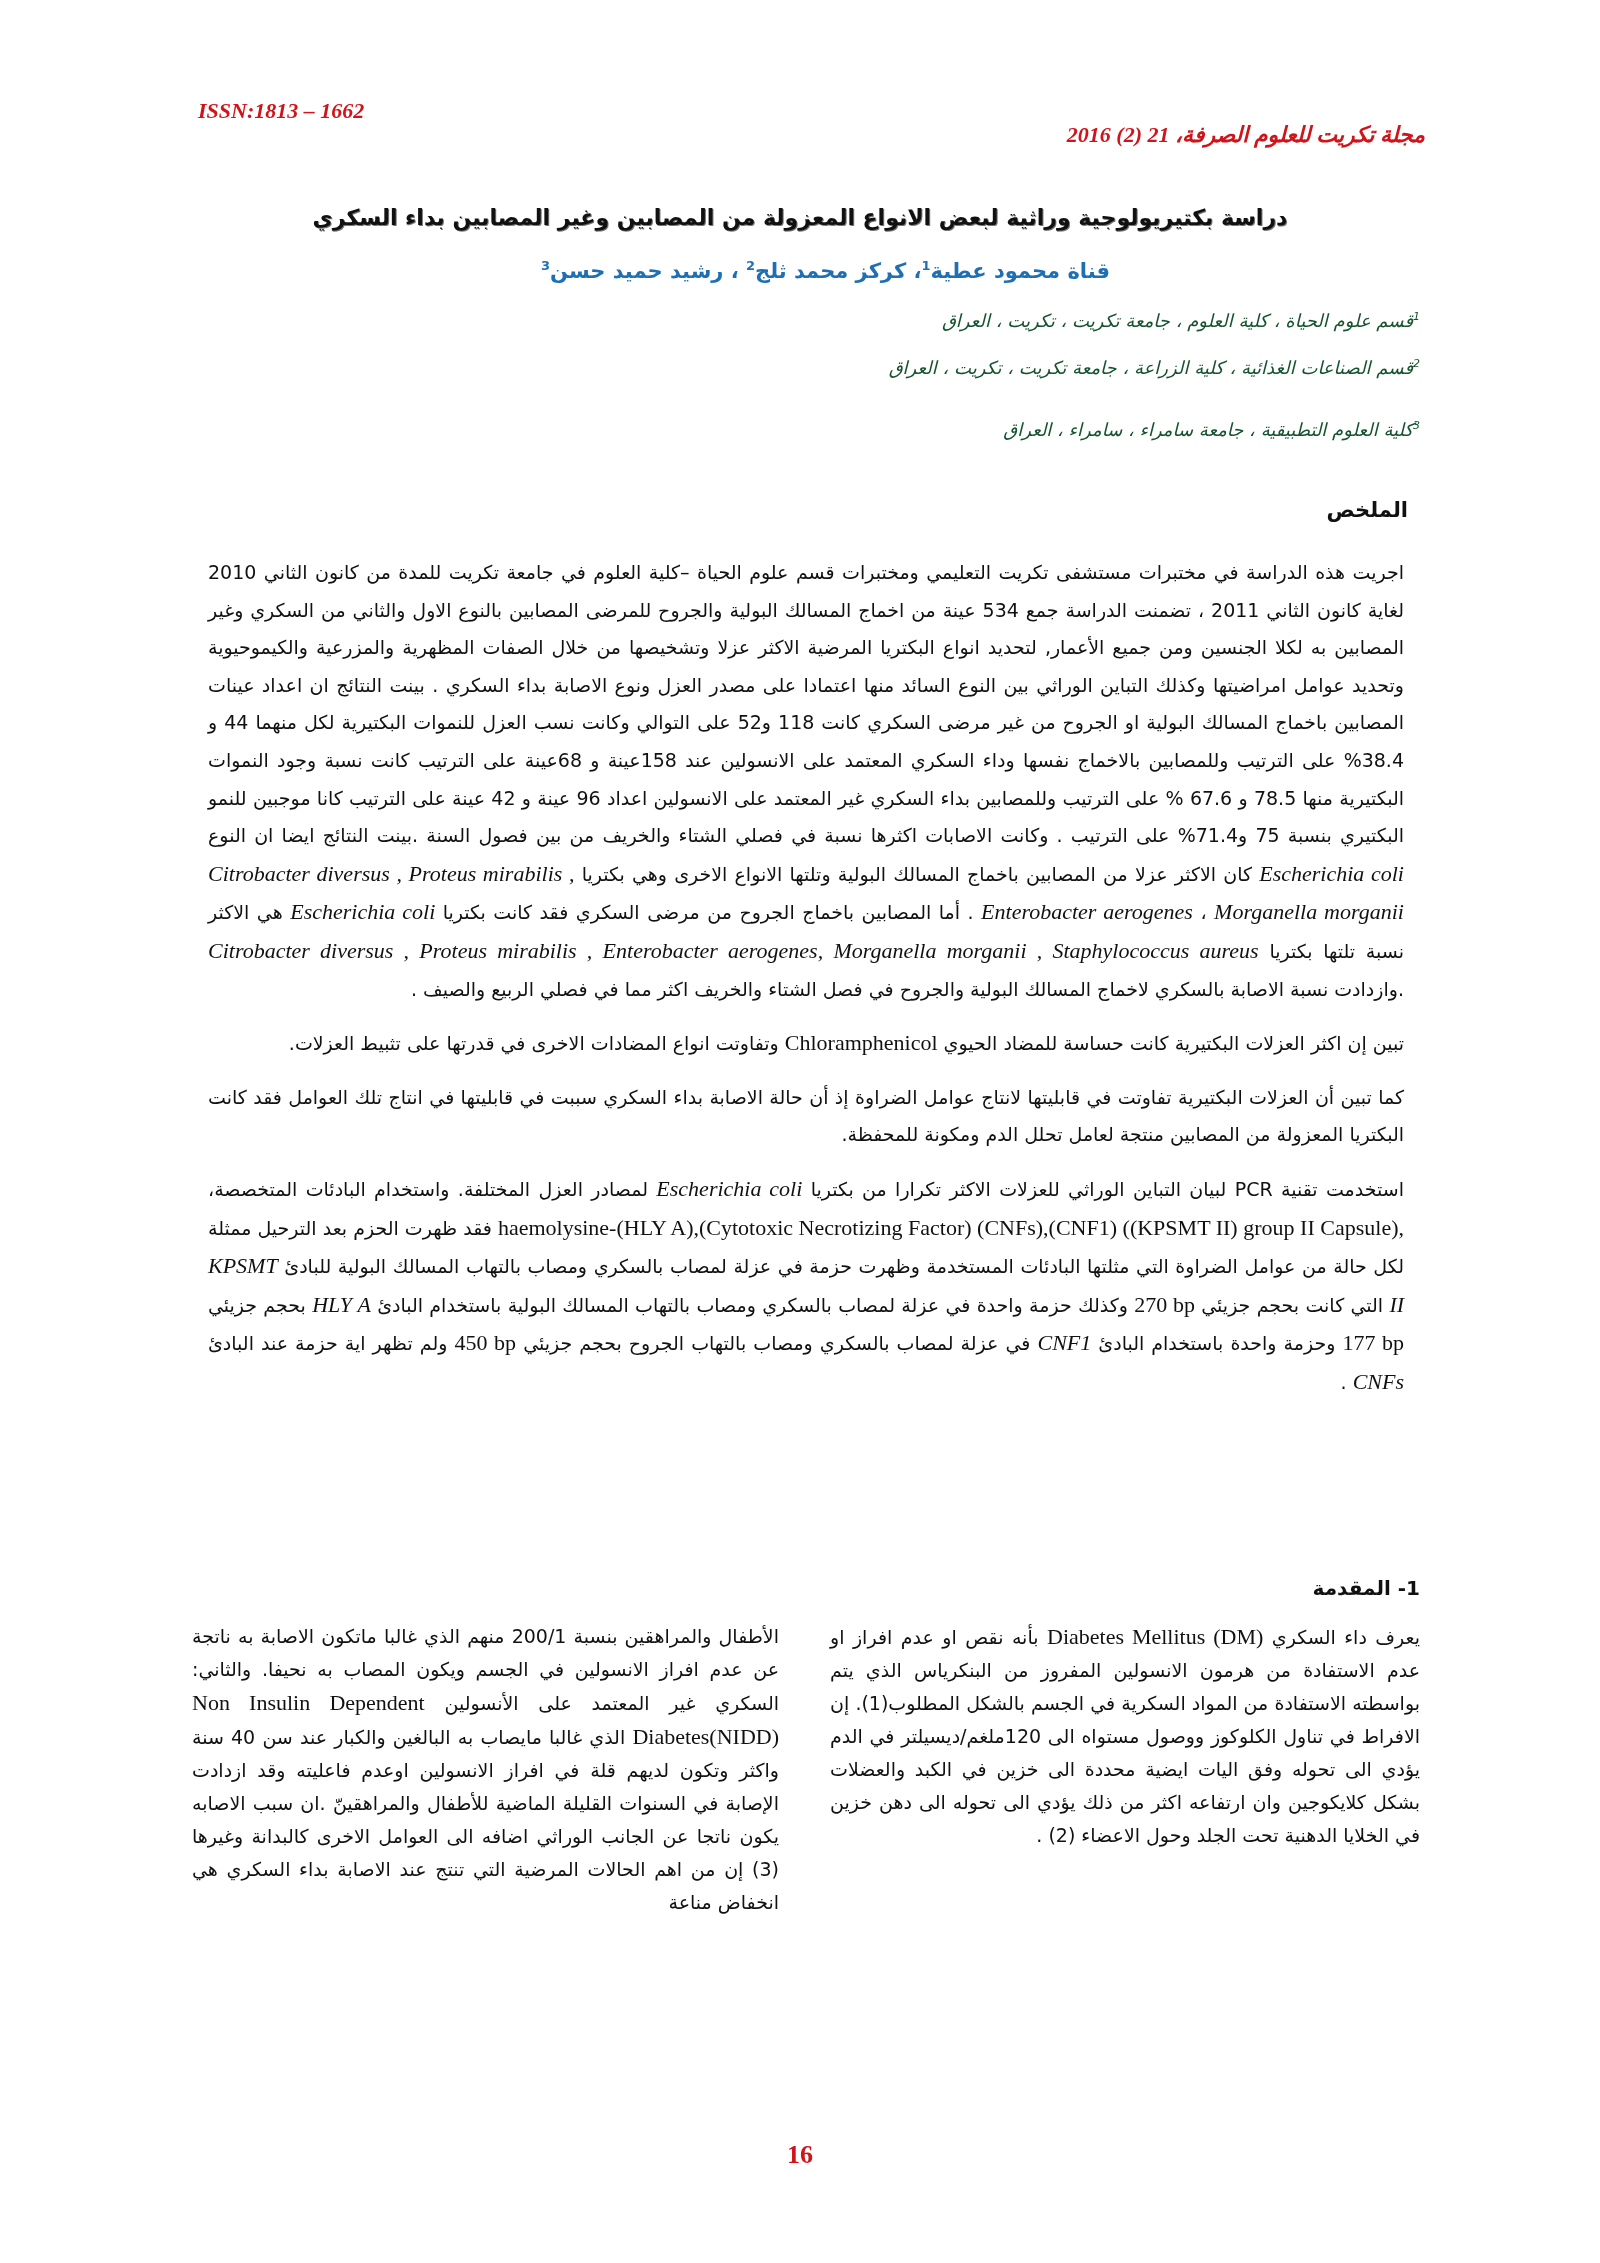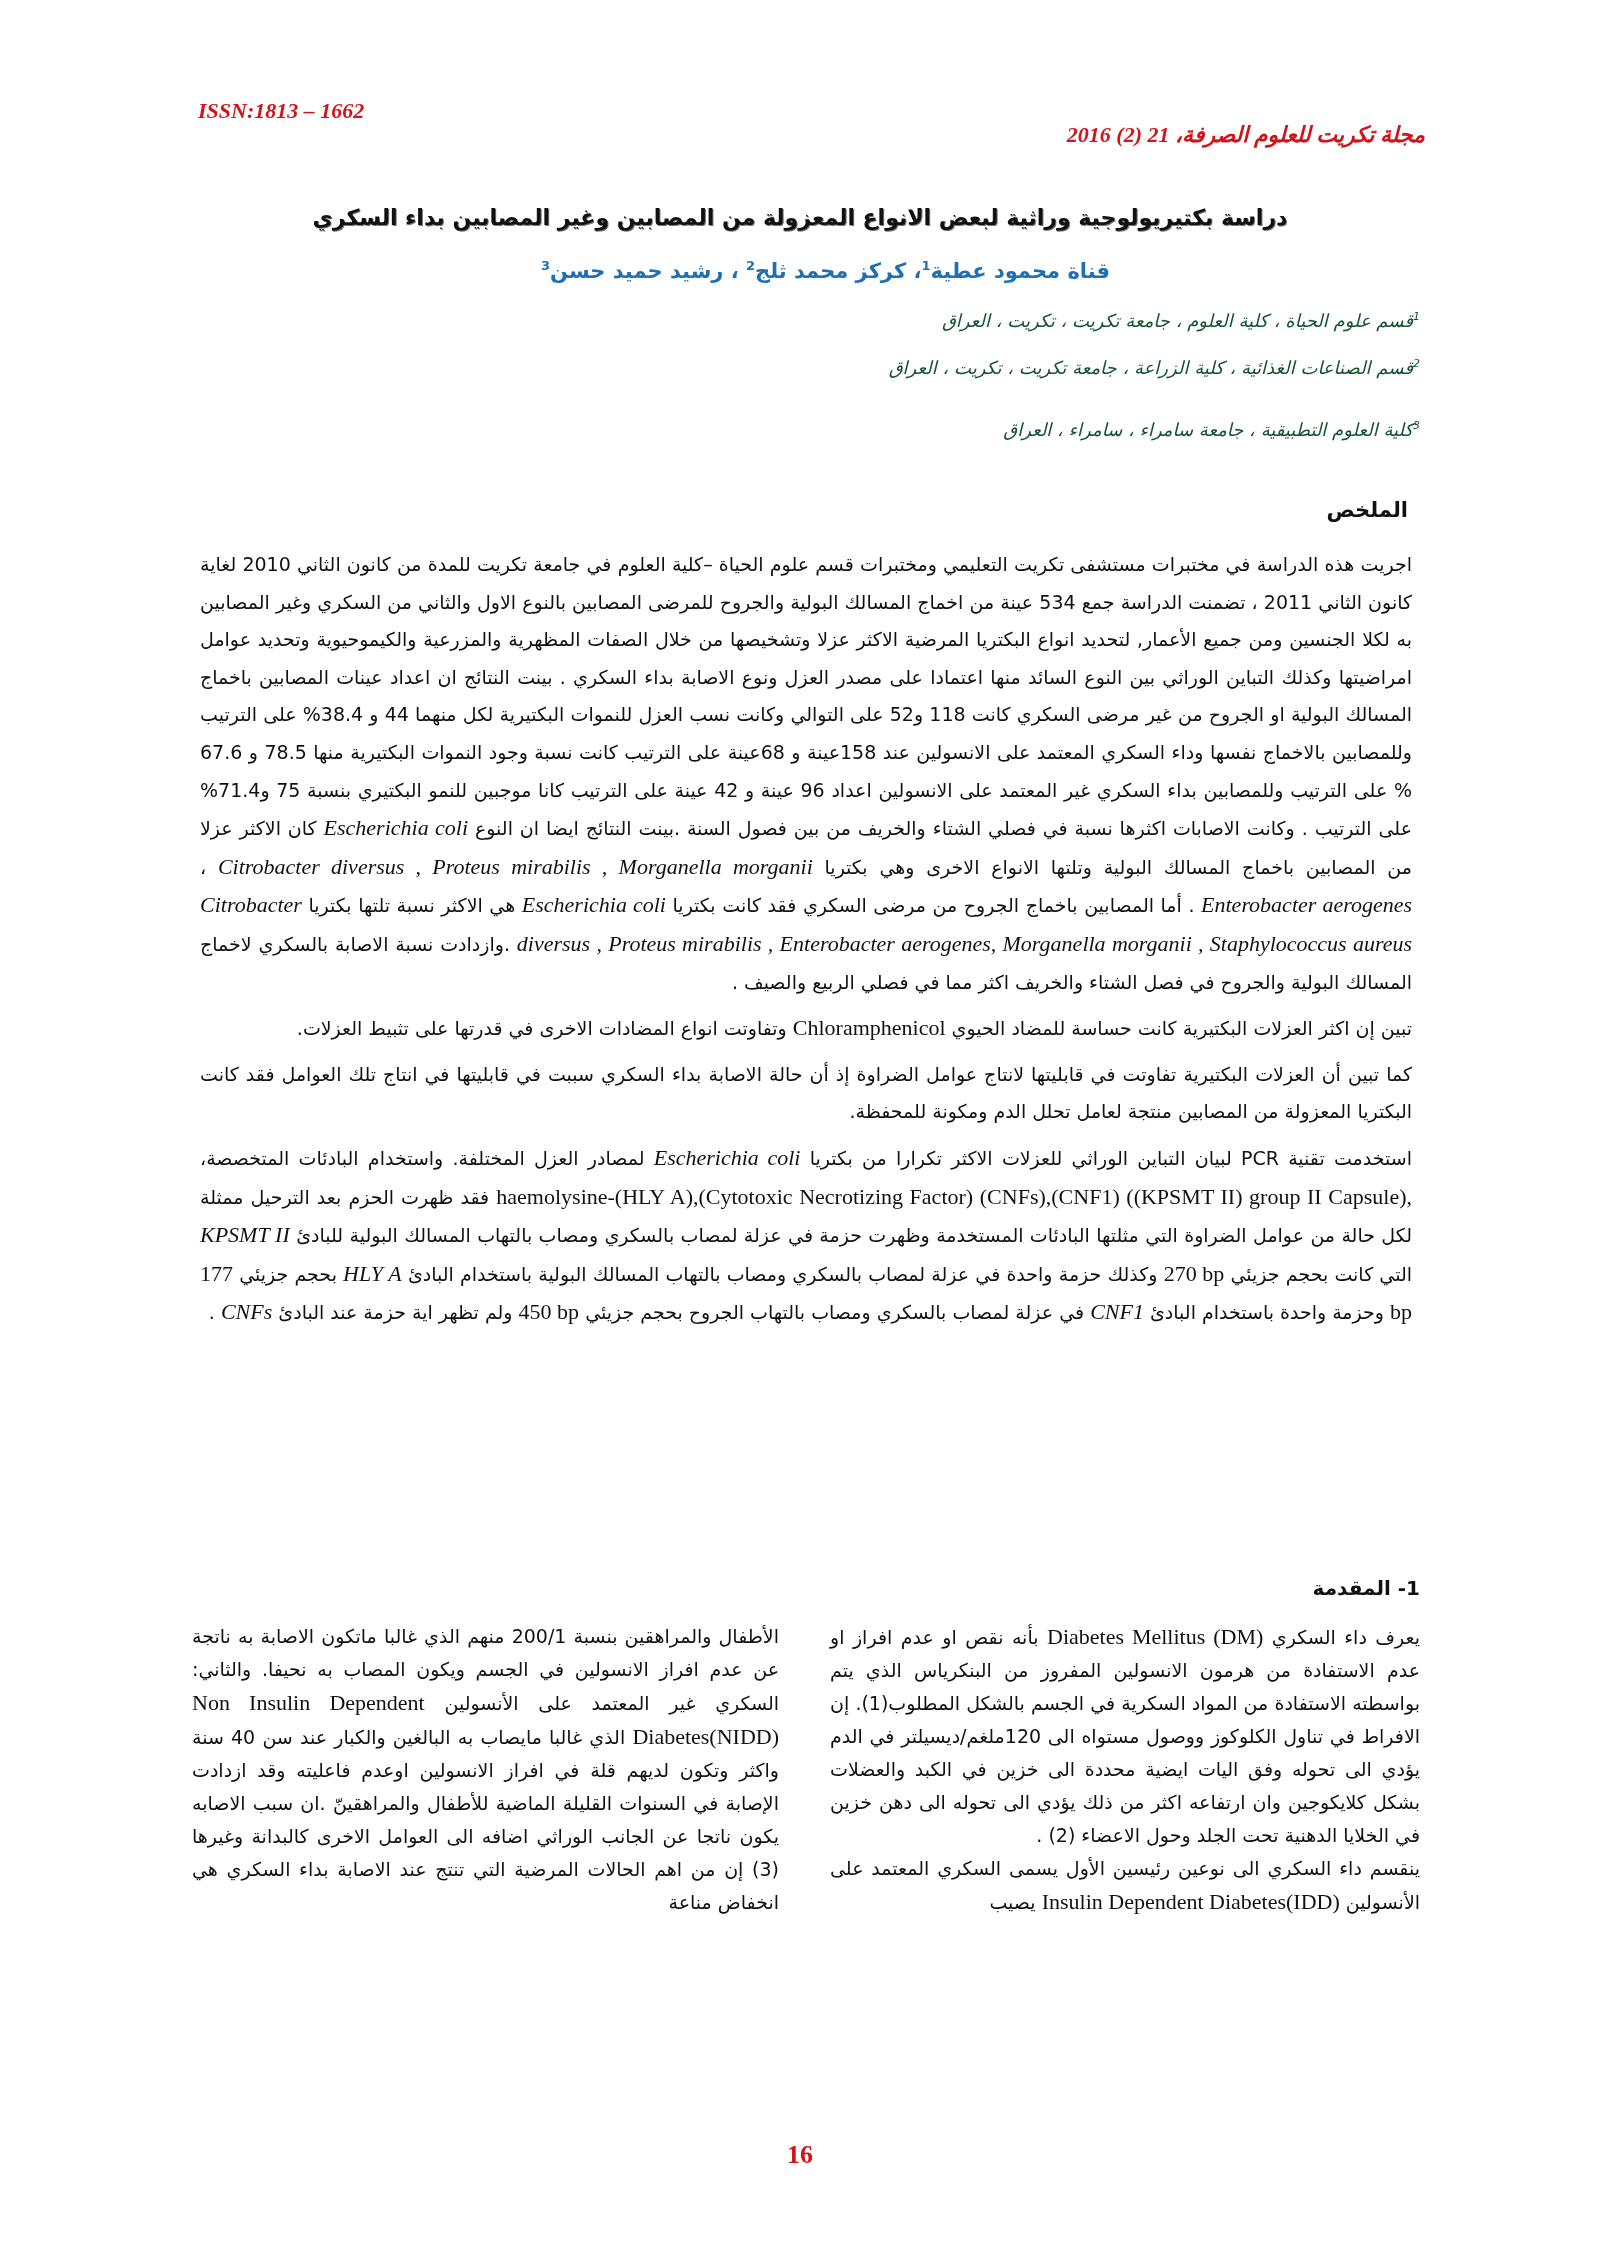--- a/index.html
+++ b/index.html
@@ -17,21 +17,21 @@
              color:#1f6fb5; }
   .authors sup { font-size:13px; }
   .aff { position:absolute; right:180px; direction:rtl; font-family:"DejaVu Sans",sans-serif;
          font-style:italic; font-size:18px; color:#14532d; }
   .aff sup { font-size:11px; }
   .abs-h { position:absolute; top:498px; right:192px; direction:rtl;
            font-family:"DejaVu Sans",sans-serif; font-weight:bold; font-size:21px; }
   .abstract { position:absolute; top:538px; left:192px; right:180px; direction:rtl;
               text-align:justify; font-family:"DejaVu Sans",sans-serif; font-size:19px;
               line-height:37.6px; }
-  .abstract p { margin:8px; }
+  .abstract p { margin:16px; }
   .abstract i, .col i { font-family:"Liberation Serif",serif; font-style:italic; font-size:22px; }
   .abstract .en, .col .en { font-family:"Liberation Serif",serif; font-size:22px; }
   .sec-h { position:absolute; top:1576px; right:180px; direction:rtl;
            font-family:"DejaVu Sans",sans-serif; font-weight:bold; font-size:20px; }
   .col { position:absolute; top:1620px; width:590px; direction:rtl; text-align:justify;
          font-family:"DejaVu Sans",sans-serif; font-size:19px; line-height:33px; }
   .col p { margin:0; }
   .col-right { right:180px; }
   .col-left { left:192px; width:587px; }
   .pnum { position:absolute; top:2140px; left:0; right:0; text-align:center;
@@ -101,25 +101,20 @@
 </div>
 
 <div class="sec-h">1- المقدمة</div>
 
 <div class="col col-right">
   <p>
     <span>يعرف داء السكري</span>
     <span class="en" dir="ltr">Diabetes Mellitus (DM)</span>
     <span>بأنه نقص او عدم افراز او عدم الاستفادة من هرمون الانسولين المفروز من البنكرياس الذي يتم بواسطته الاستفادة من المواد السكرية في الجسم بالشكل المطلوب(1). إن الافراط في تناول الكلوكوز ووصول مستواه الى 120ملغم/ديسيلتر في الدم يؤدي الى تحوله وفق اليات ايضية محددة الى خزين في الكبد والعضلات بشكل كلايكوجين وان ارتفاعه اكثر من ذلك يؤدي الى تحوله الى دهن خزين في الخلايا الدهنية تحت الجلد وحول الاعضاء (2) .</span>
   </p>
-  <p>
-    <span>ينقسم داء السكري الى نوعين رئيسين الأول يسمى السكري المعتمد على الأنسولين</span>
-    <span class="en" dir="ltr">Insulin Dependent Diabetes(IDD)</span>
-    <span>يصيب</span>
-  </p>
 </div>
 
 <div class="col col-left">
   <p>
     <span>الأطفال والمراهقين بنسبة 200/1 منهم الذي غالبا ماتكون الاصابة به ناتجة عن عدم افراز الانسولين في الجسم ويكون المصاب به نحيفا. والثاني: السكري غير المعتمد على الأنسولين</span>
     <span class="en" dir="ltr">Non Insulin Dependent Diabetes(NIDD)</span>
     <span>الذي غالبا مايصاب به البالغين والكبار عند سن 40 سنة واكثر وتكون لديهم قلة في افراز الانسولين اوعدم فاعليته وقد ازدادت الإصابة في السنوات القليلة الماضية للأطفال والمراهقينّ .ان سبب الاصابه يكون ناتجا عن الجانب الوراثي اضافه الى العوامل الاخرى كالبدانة وغيرها (3) إن من اهم الحالات المرضية التي تنتج عند الاصابة بداء السكري هي انخفاض مناعة</span>
   </p>
 </div>
 

